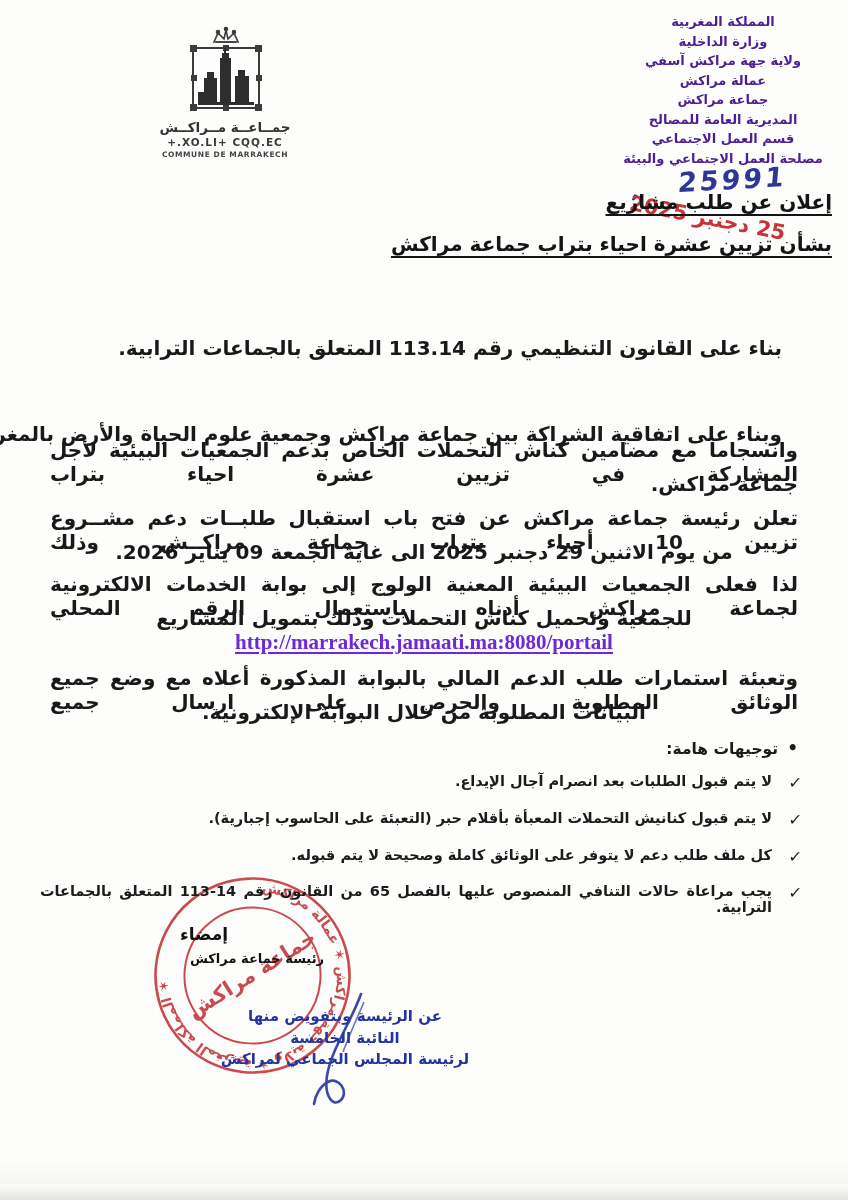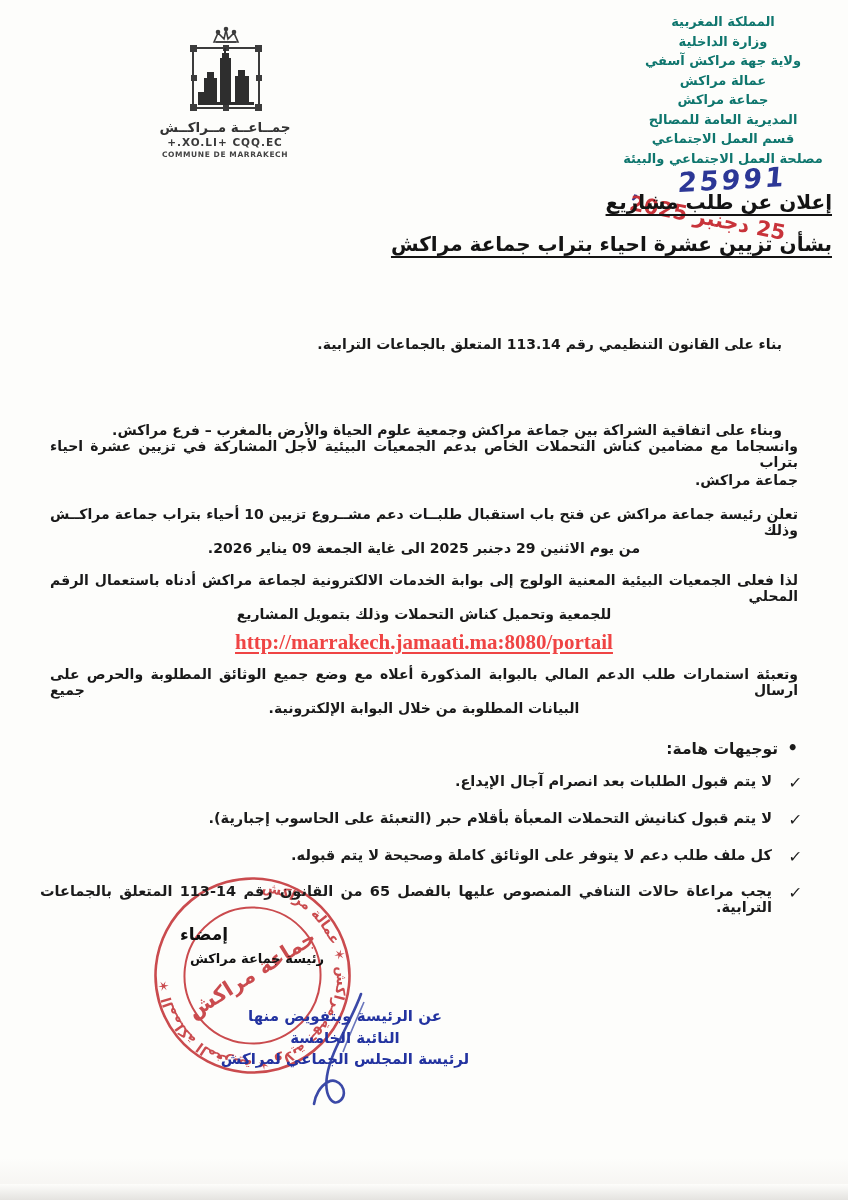--- a/index.html
+++ b/index.html
@@ -5,45 +5,45 @@
   html,body{margin:0;padding:0;}
   body{width:848px;height:1200px;background:#ffffff;font-family:"DejaVu Sans",sans-serif;}
   .page{position:relative;width:848px;height:1200px;background:#fdfdfb;overflow:hidden;color:#1b1b1b;}
   .scan-bottom{position:absolute;left:0;right:0;bottom:0;height:16px;
     background:linear-gradient(to bottom,rgba(255,255,255,0),rgba(140,133,126,.22));}
   .scan-edge{position:absolute;left:0;right:0;bottom:16px;height:26px;
     background:linear-gradient(to bottom,rgba(255,255,255,0),rgba(190,180,172,.10));}
 
   
   .letterhead{position:absolute;top:12px;right:0;width:250px;text-align:center;direction:rtl;}
-  .letterhead div{font-size:13px;font-weight:700;line-height:19.5px;color:#0f766e;}
+  .letterhead div{font-size:13px;font-weight:700;line-height:19.5px;color:#4c1d95;}
 
   
   .logo{position:absolute;left:138px;top:26px;width:175px;}
 
   
   .ref-number{position:absolute;left:678px;top:164px;font-size:27px;font-weight:700;
     color:#2c3796;letter-spacing:3px;transform:rotate(-3deg) skewX(-8deg);}
   .ref-tick{position:absolute;left:630px;top:190px;font-size:20px;font-weight:700;color:#2c3796;transform:rotate(14deg);}
   .date-stamp{position:absolute;left:615px;top:206px;width:185px;text-align:center;direction:rtl;
     font-size:21px;font-weight:700;color:#c8333a;transform:rotate(11deg);letter-spacing:1px;}
 
   
   .title{position:absolute;top:191px;left:0;right:16px;text-align:right;direction:rtl;}
   .title div{font-size:20px;font-weight:700;line-height:23px;margin-bottom:19px;
     text-decoration:underline;text-underline-offset:5px;text-decoration-thickness:1.5px;color:#141414;}
 
   
   .bline{position:absolute;left:50px;right:50px;direction:rtl;text-align:right;
-    font-size:14px;font-weight:700;color:#191919;white-space:nowrap;}
+    font-size:20px;font-weight:700;color:#191919;white-space:nowrap;}
   .bline.just{white-space:normal;text-align:justify;text-align-last:justify;}
   .bline.center{text-align:center;}
   .bline.indent{padding-right:16px;}
   .url-line{position:absolute;left:50px;right:50px;text-align:center;direction:ltr;
-    font-family:"Liberation Serif",serif;font-size:21px;font-weight:700;color:#ef4444;
+    font-family:"Liberation Serif",serif;font-size:21px;font-weight:700;color:#6d28d9;
     text-decoration:underline;text-underline-offset:3px;}
   .guide-head{position:absolute;left:50px;right:50px;direction:rtl;text-align:right;
     font-size:15.5px;font-weight:700;}
   .guide-head .bullet{margin-left:9px;font-size:17px;}
   .guide-head .gh-text{text-underline-offset:4px;}
   .check-item{position:absolute;left:40px;right:46px;direction:rtl;display:flex;align-items:flex-start;}
   .check-item .check{width:30px;flex:0 0 30px;font-size:16px;font-weight:700;transform:skewX(-6deg);}
   .check-item .ctext{flex:1;font-size:14.5px;font-weight:700;text-align:right;white-space:nowrap;}
   .check-item.just .ctext{white-space:normal;text-align:justify;text-align-last:justify;}
 

